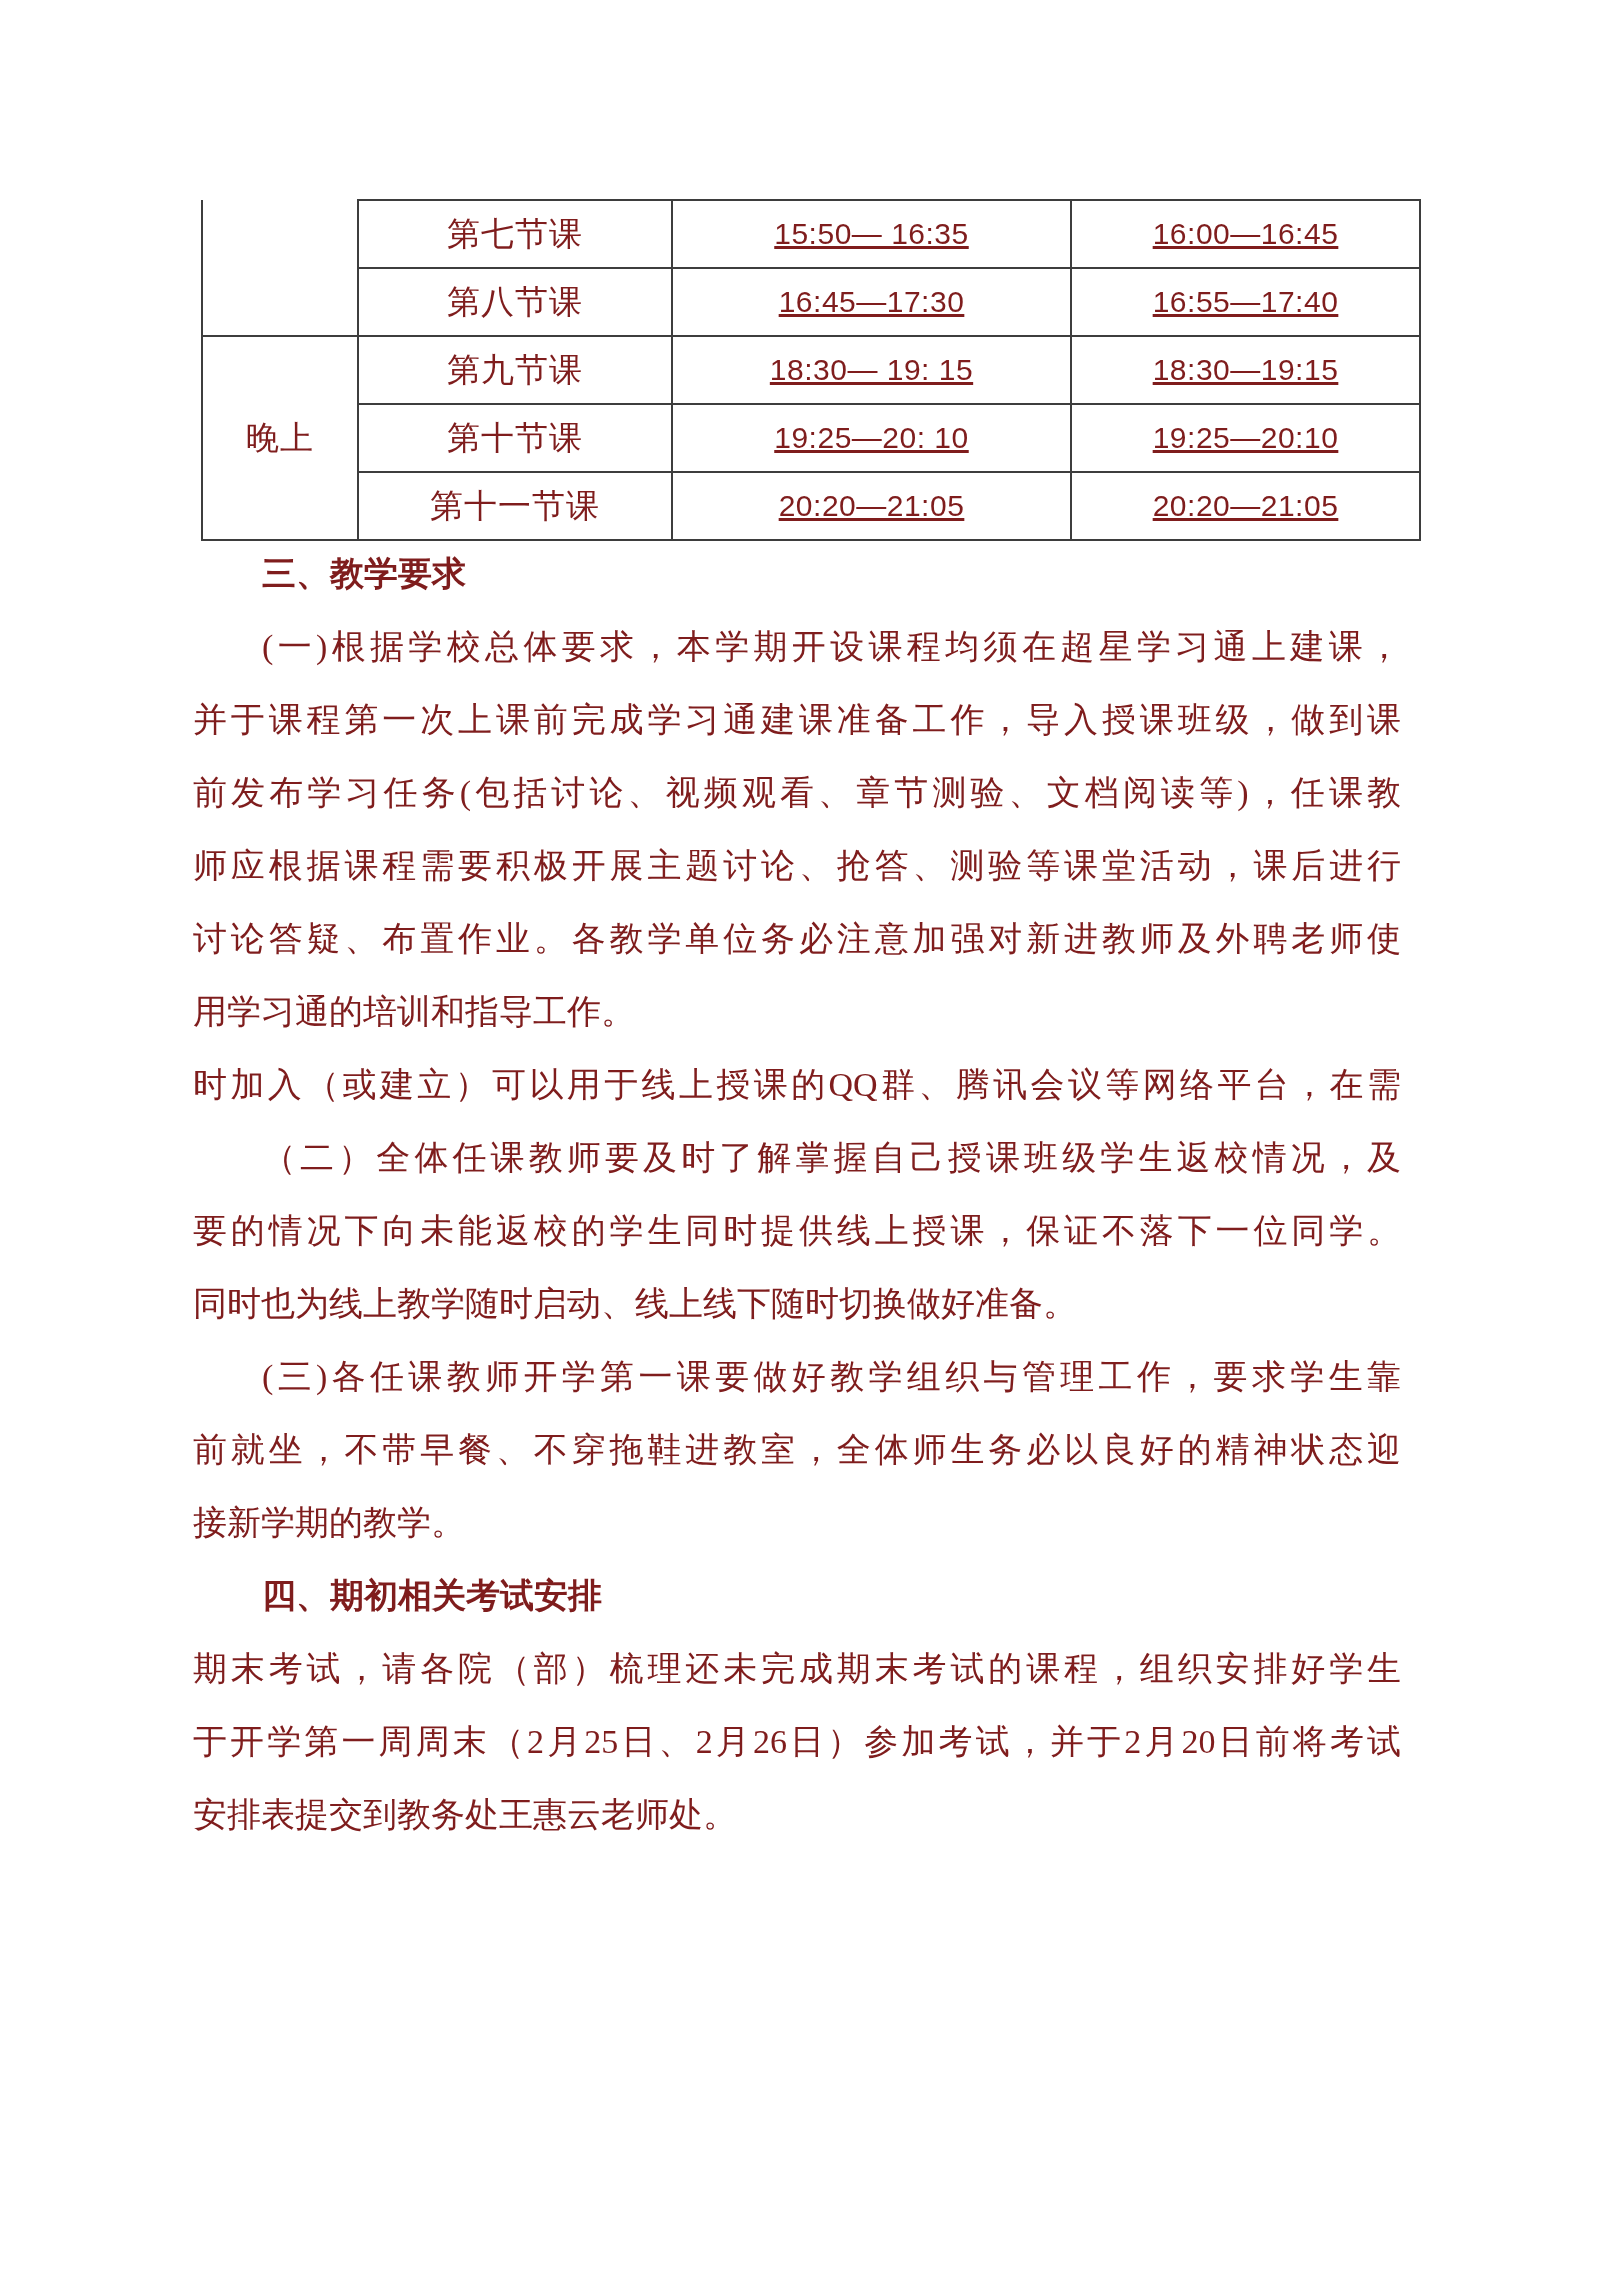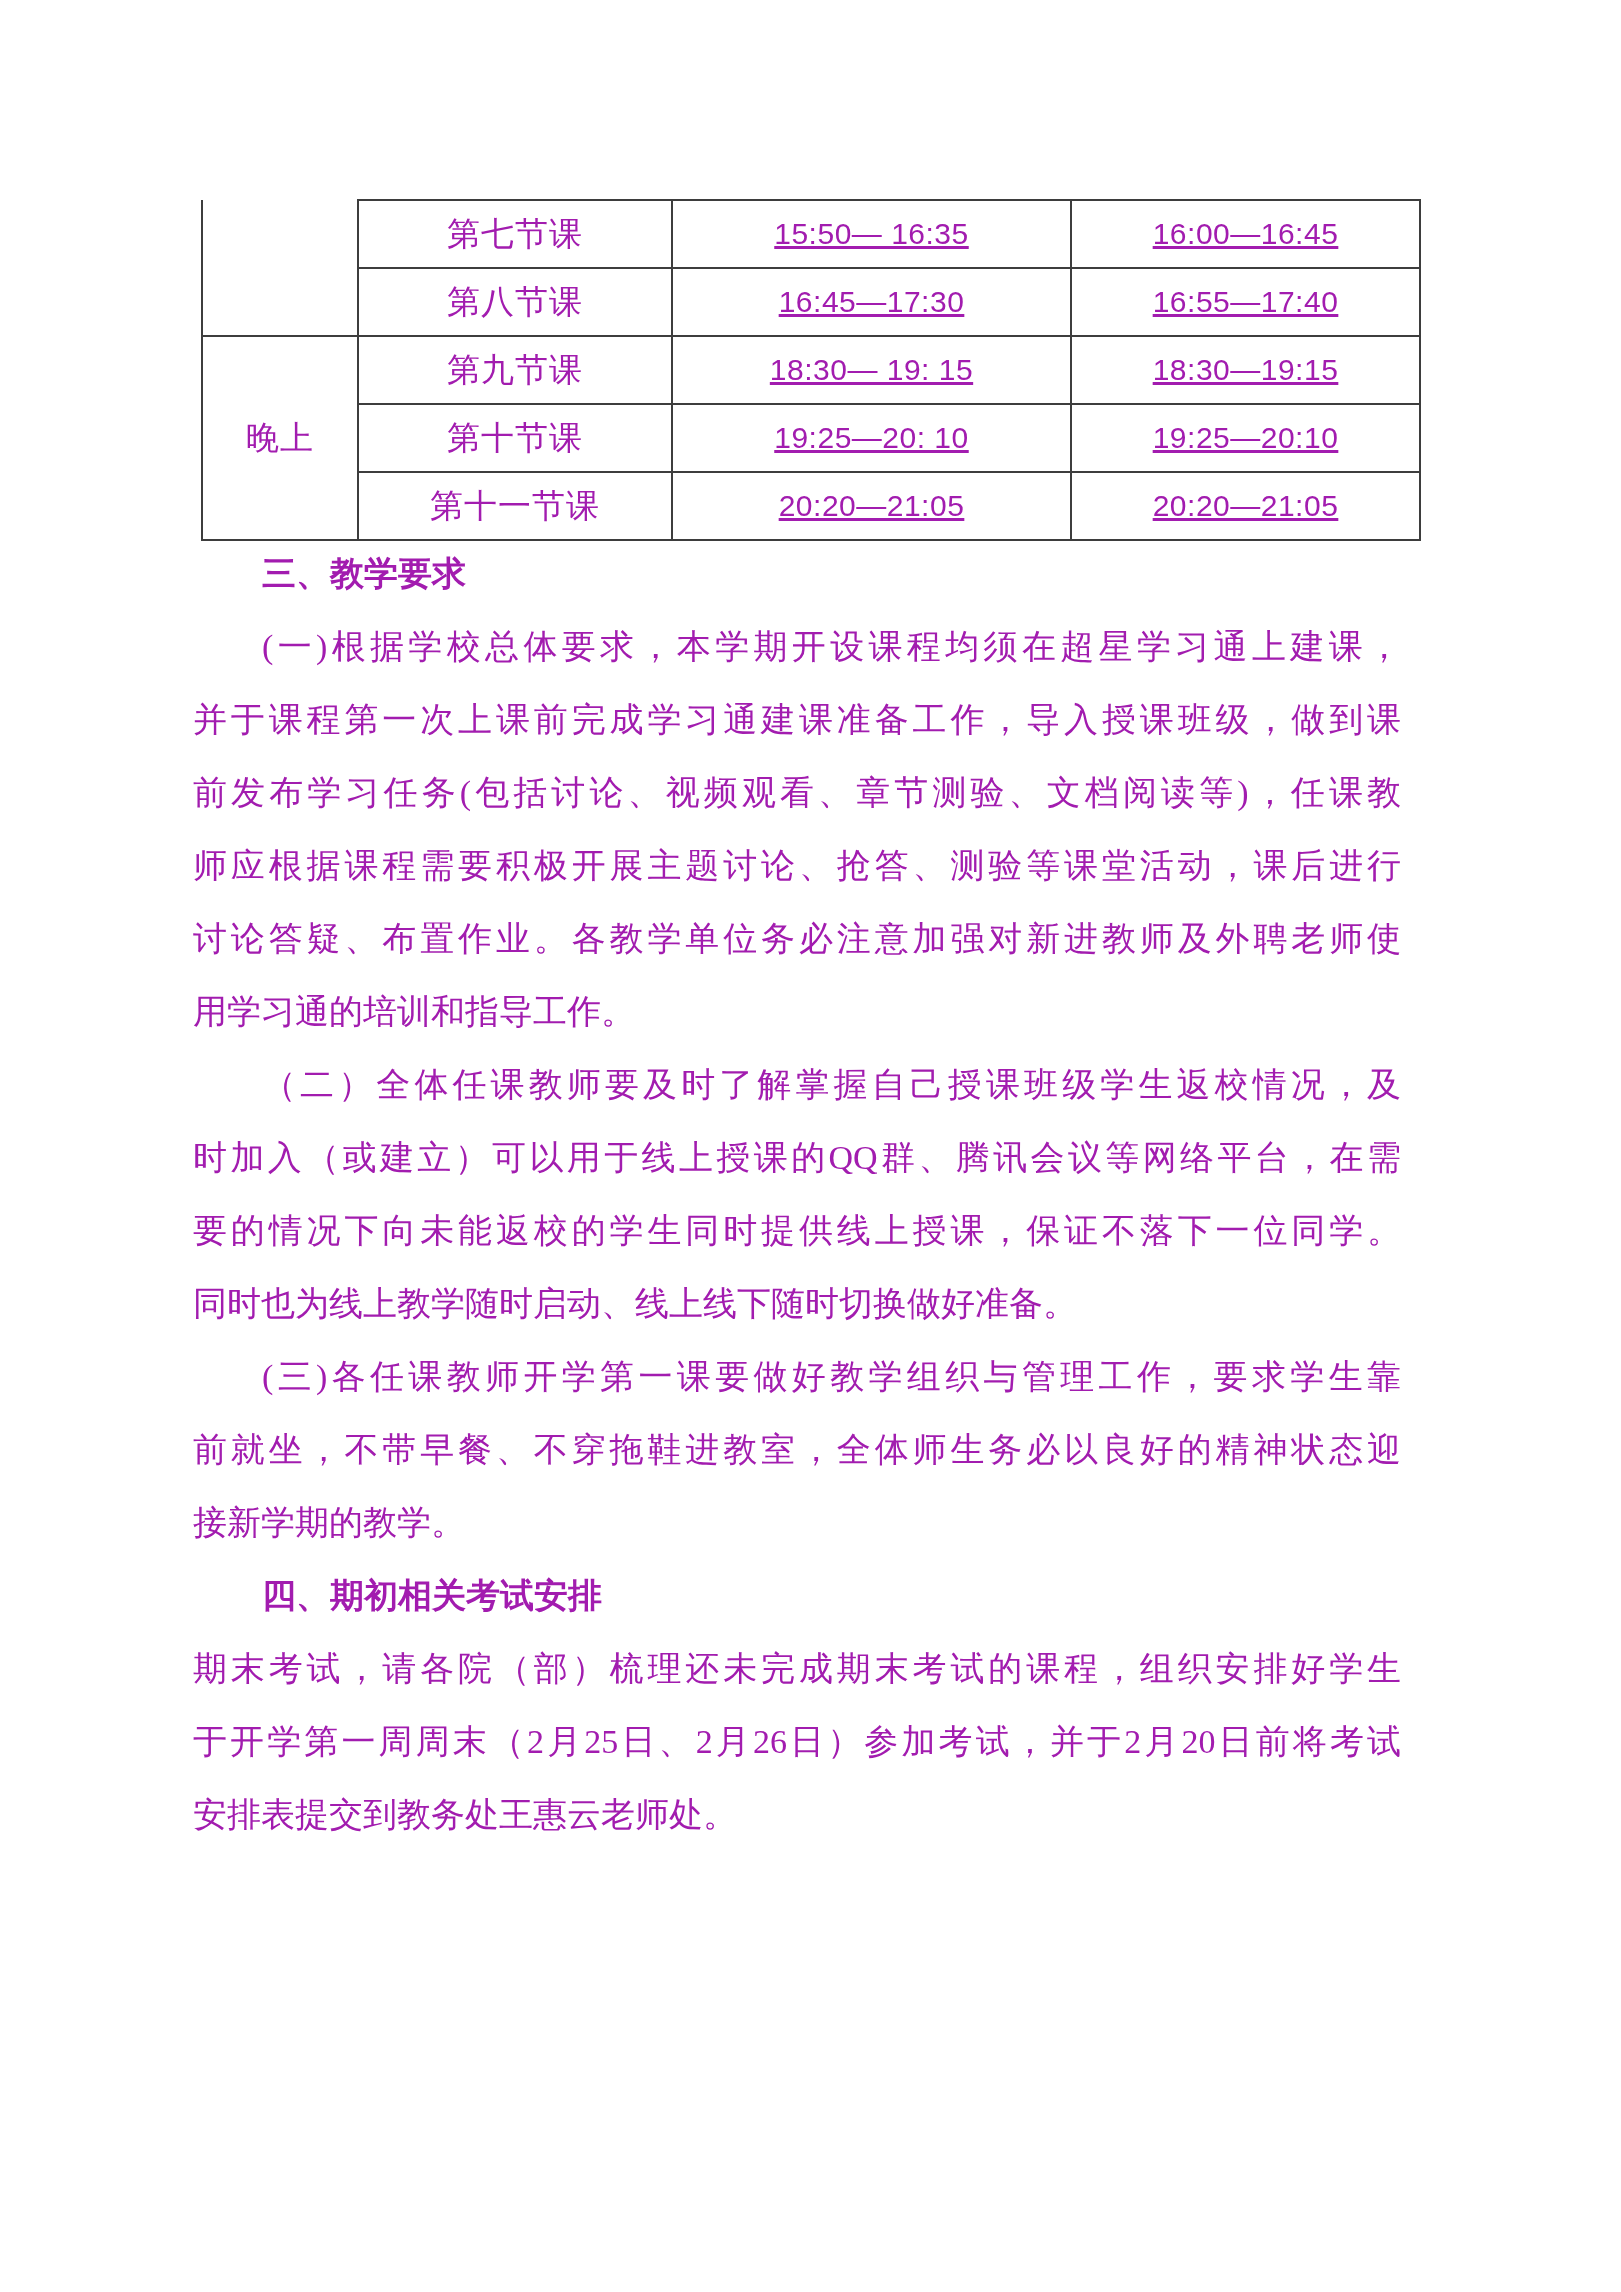--- a/index.html
+++ b/index.html
@@ -2,21 +2,21 @@
 <html><head>
 <meta charset="utf-8">
 <style>
   * { margin: 0; padding: 0; box-sizing: border-box; }
   html, body { background: #ffffff; }
   .page {
     position: relative;
     width: 1621px;
     height: 2293px;
     background: #ffffff;
-    color: #a21caf;
+    color: #7f1d1d;
     font-family: "Liberation Serif", serif;
     overflow: hidden;
   }
 
   
   table.schedule {
     position: absolute;
     left: 201px;
     top: 199px;
     width: 1217px;
@@ -111,22 +111,22 @@
       <div class="heading-line">三、教学要求</div>
       <div>
         <div class="line first">(一)根据学校总体要求，本学期开设课程均须在超星学习通上建课，</div>
         <div class="line">并于课程第一次上课前完成学习通建课准备工作，导入授课班级，做到课</div>
         <div class="line">前发布学习任务(包括讨论、视频观看、章节测验、文档阅读等)，任课教</div>
         <div class="line">师应根据课程需要积极开展主题讨论、抢答、测验等课堂活动，课后进行</div>
         <div class="line">讨论答疑、布置作业。各教学单位务必注意加强对新进教师及外聘老师使</div>
         <div class="line last">用学习通的培训和指导工作。</div>
       </div>
       <div>
+        <div class="line">时加入（或建立）可以用于线上授课的QQ群、腾讯会议等网络平台，在需</div>
         <div class="line first">（二）全体任课教师要及时了解掌握自己授课班级学生返校情况，及</div>
-        <div class="line">时加入（或建立）可以用于线上授课的QQ群、腾讯会议等网络平台，在需</div>
         <div class="line">要的情况下向未能返校的学生同时提供线上授课，保证不落下一位同学。</div>
         <div class="line last">同时也为线上教学随时启动、线上线下随时切换做好准备。</div>
       </div>
       <div>
         <div class="line first">(三)各任课教师开学第一课要做好教学组织与管理工作，要求学生靠</div>
         <div class="line">前就坐，不带早餐、不穿拖鞋进教室，全体师生务必以良好的精神状态迎</div>
         <div class="line last">接新学期的教学。</div>
       </div>
       <div class="heading-line">四、期初相关考试安排</div>
       <div>

